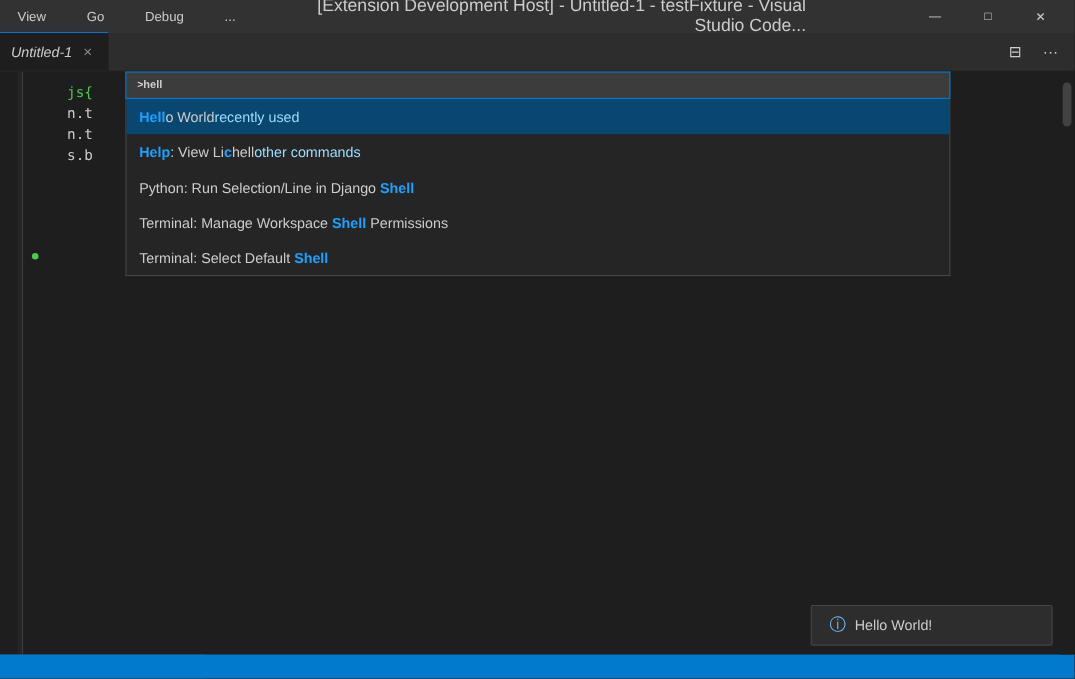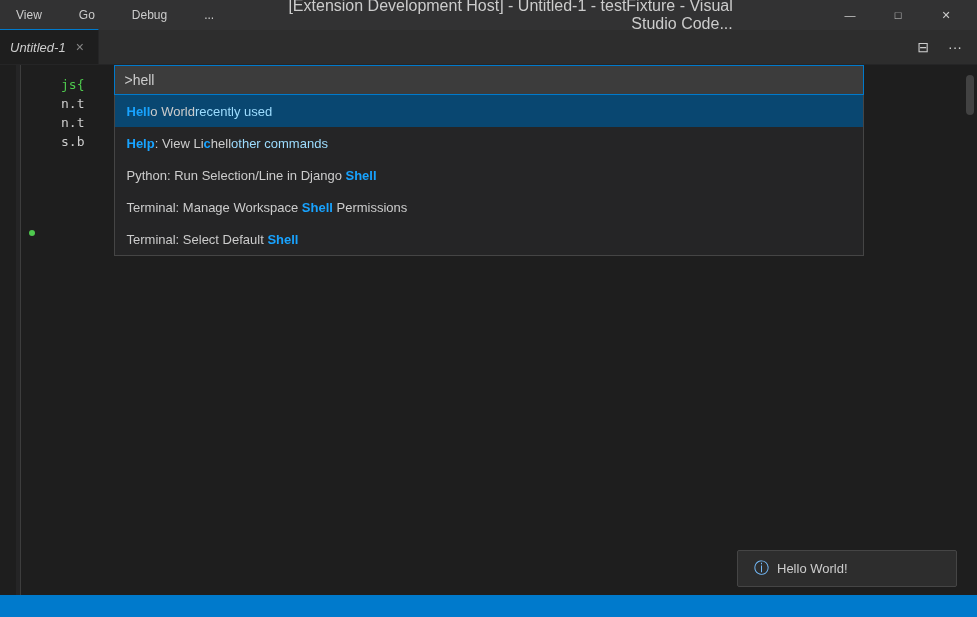--- a/index.html
+++ b/index.html
@@ -131,23 +131,24 @@
       border: 1px solid #007acc;
       display: flex;
       align-items: center;
       padding: 6px 10px;
     }
     .command-input {
       background: transparent;
       border: none;
       outline: none;
       color: #cccccc;
-      font-size: 14px;
+      font-size: 10px;
       width: 100%;
       caret-color: #fff;
+      font-weight: bold;
     }
 
     .command-results {
       background: #252526;
       border: 1px solid #454545;
       border-top: none;
     }
     .command-item {
       display: flex;
       align-items: center;

